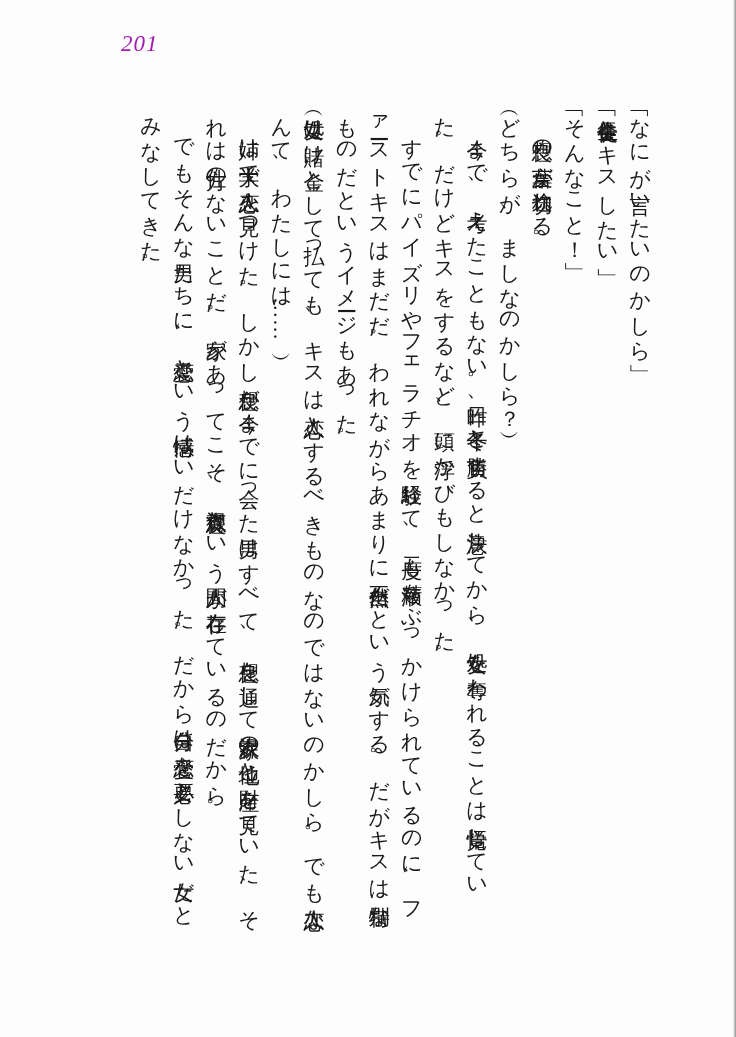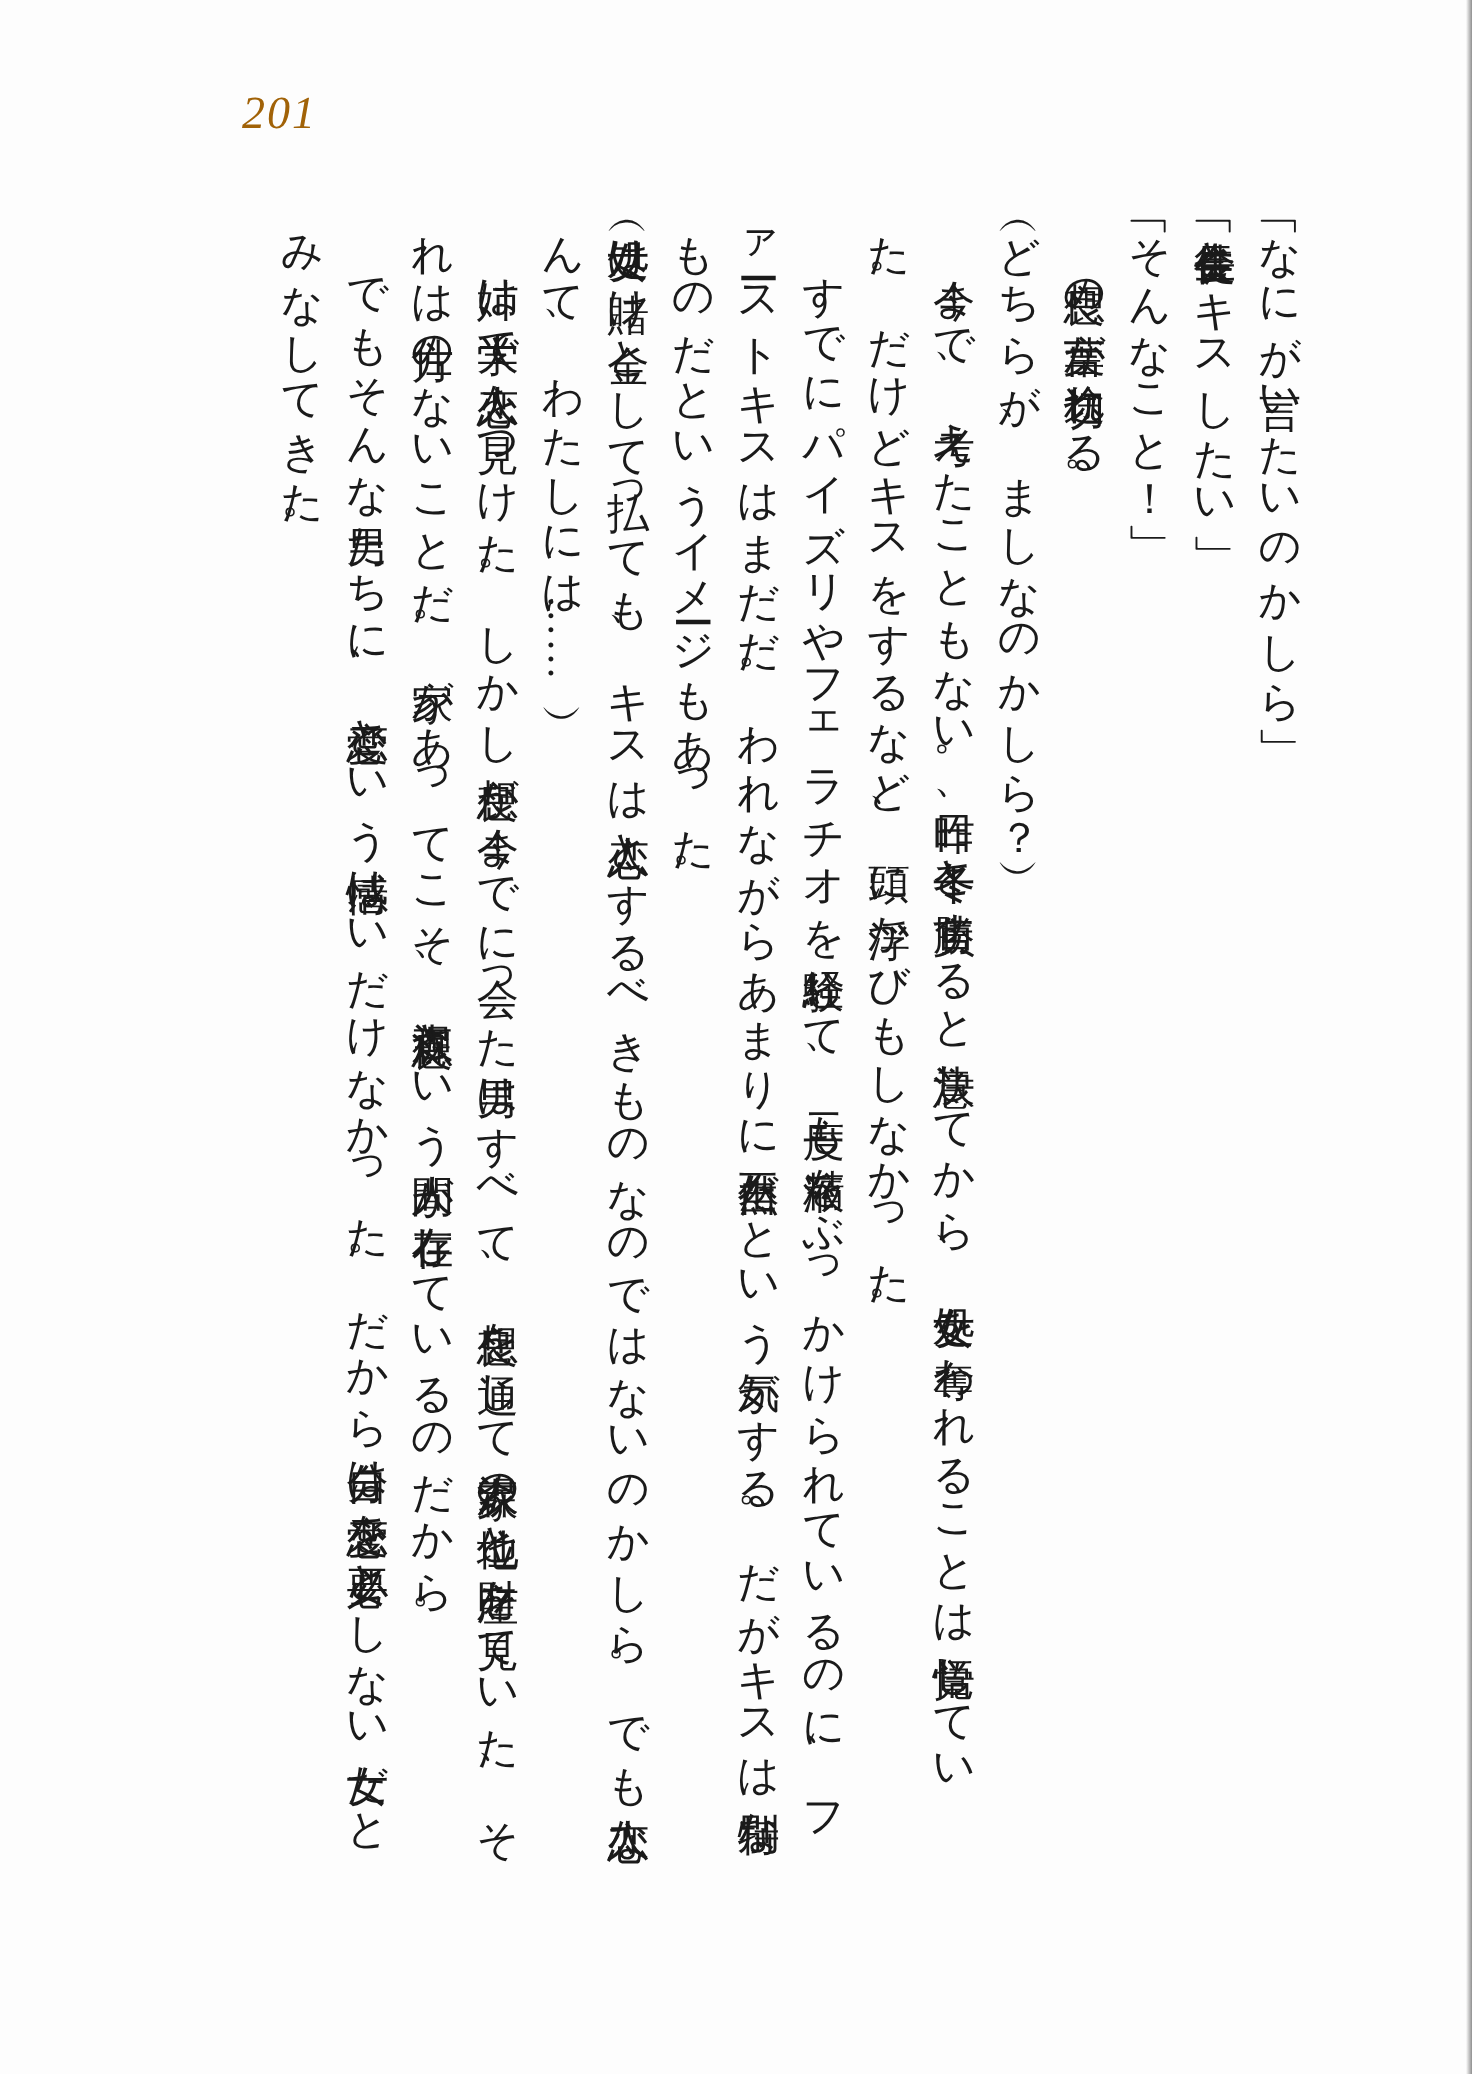--- a/index.html
+++ b/index.html
@@ -10,26 +10,26 @@
     width: 736px;
     height: 1037px;
     position: relative;
     overflow: hidden;
     background: #fdfdfd;
     color: #1a1a1a;
     font-family: "Liberation Serif", "DejaVu Serif", serif;
   }
   .page-number {
     position: absolute;
-    top: 44px;
+    top: 31px;
     left: 121px;
     font-size: 23px;
     font-style: italic;
     letter-spacing: 1px;
-    color: #a16207;
+    color: #a21caf;
   }
   .text-block {
     position: absolute;
     top: 103px;
     right: 80px;
     height: 826px;
     writing-mode: vertical-rl;
     -webkit-writing-mode: vertical-rl;
     text-orientation: mixed;
     font-size: 21px;

